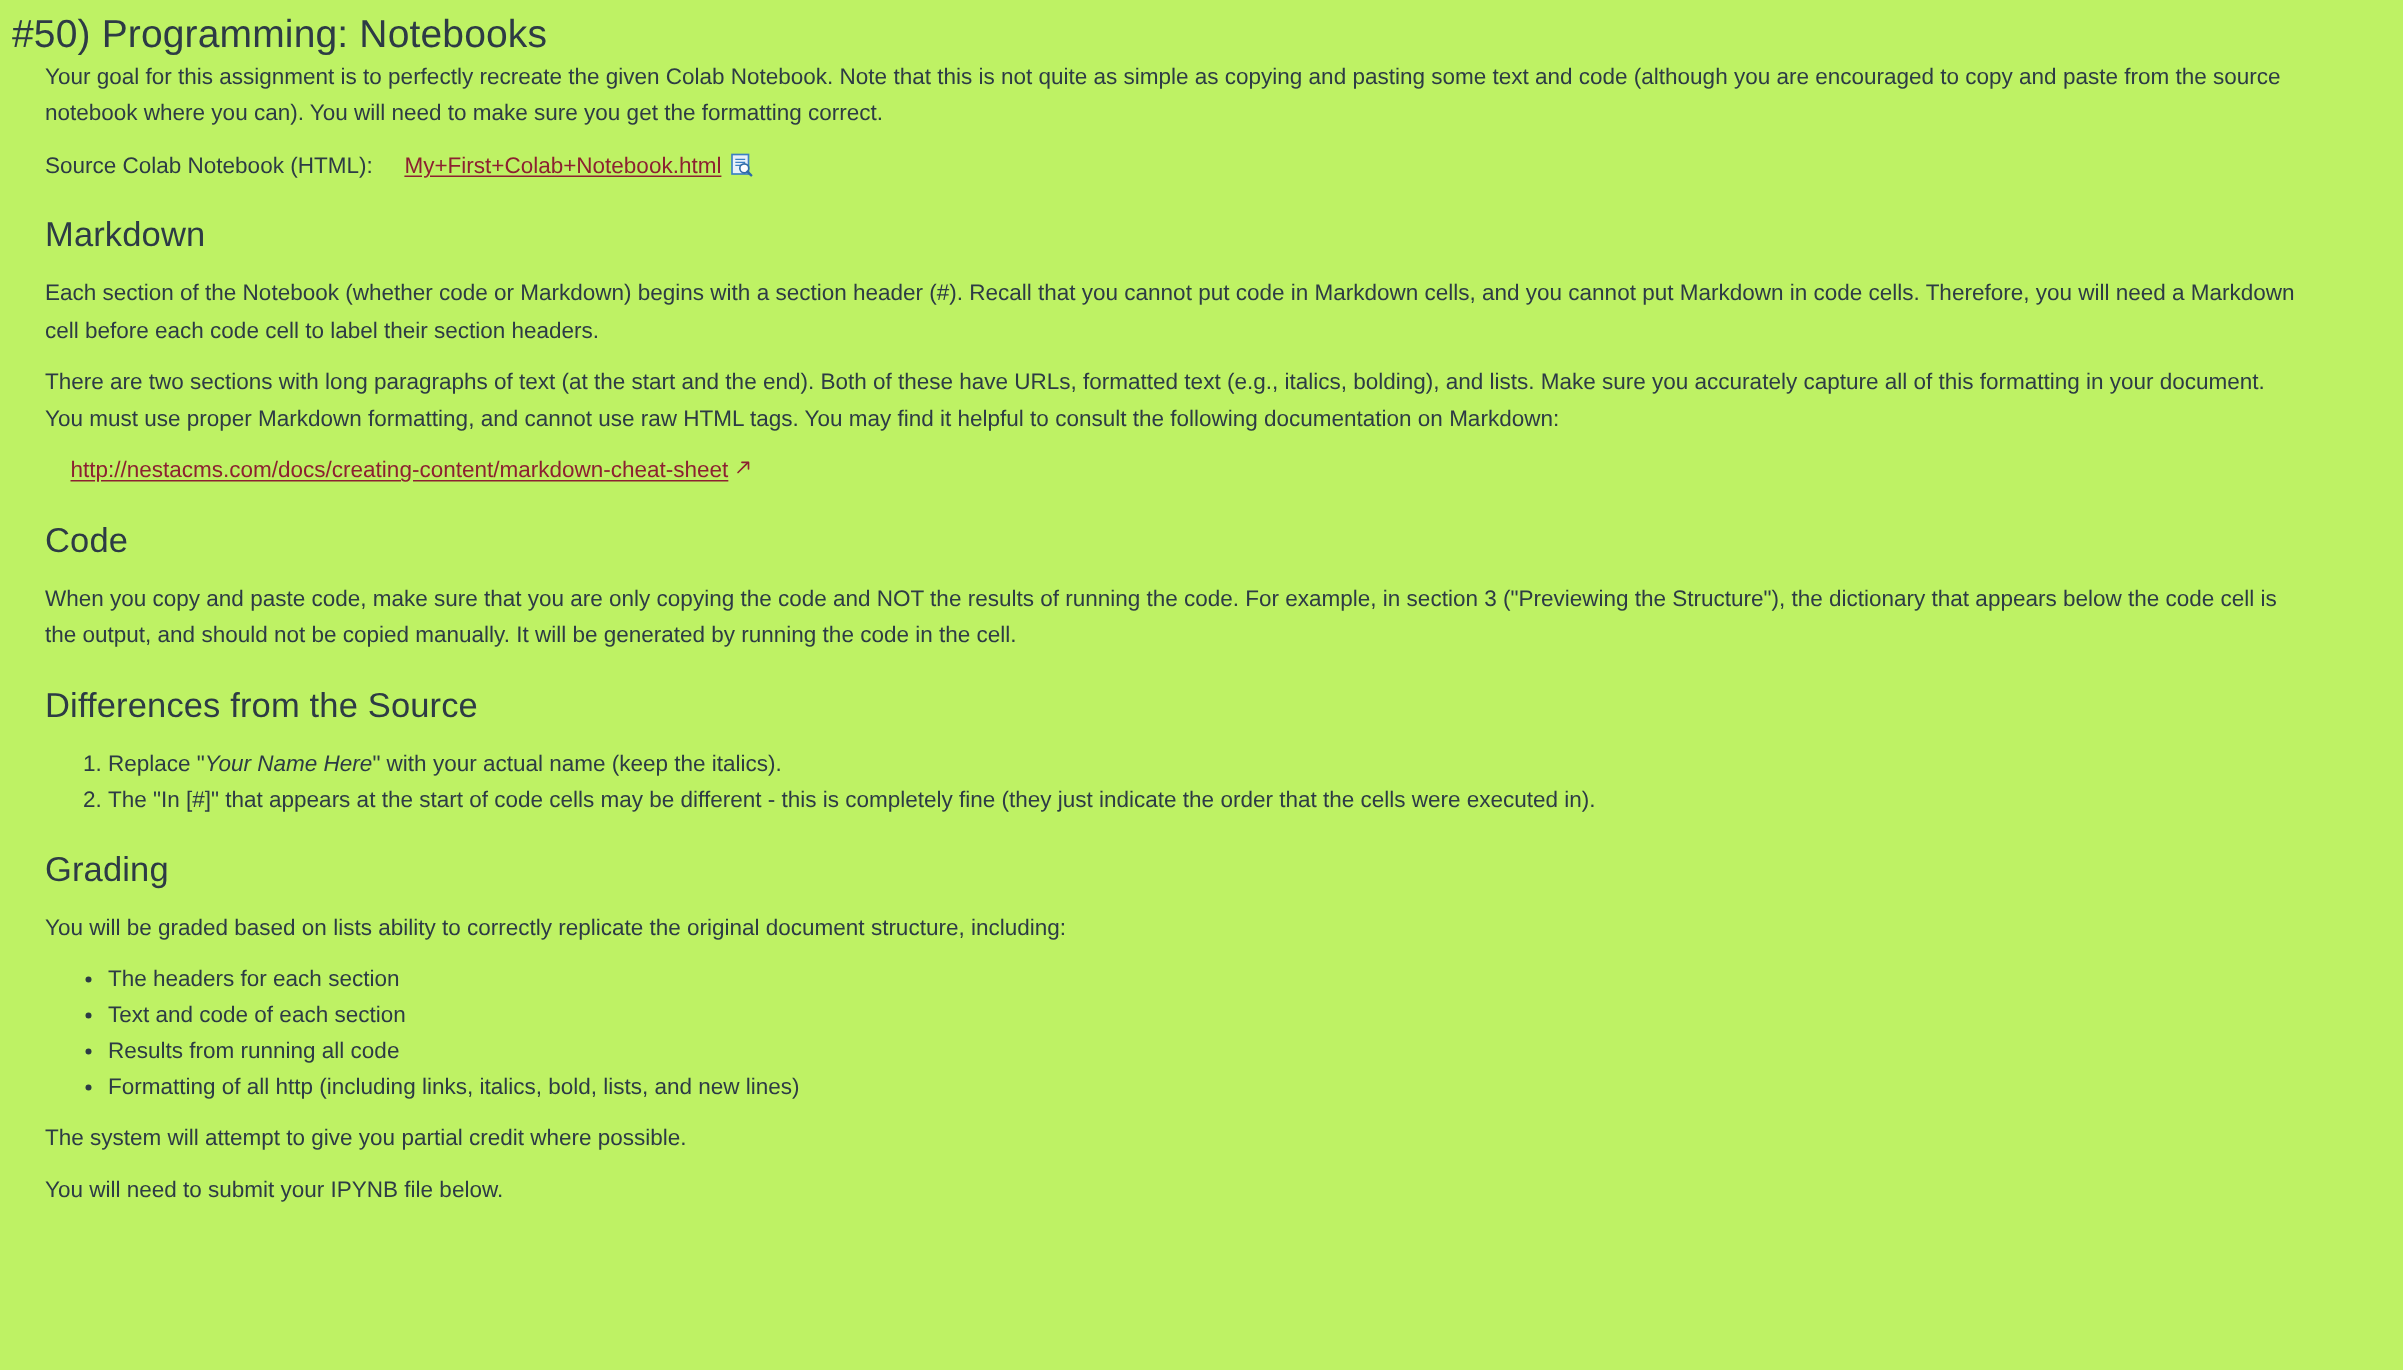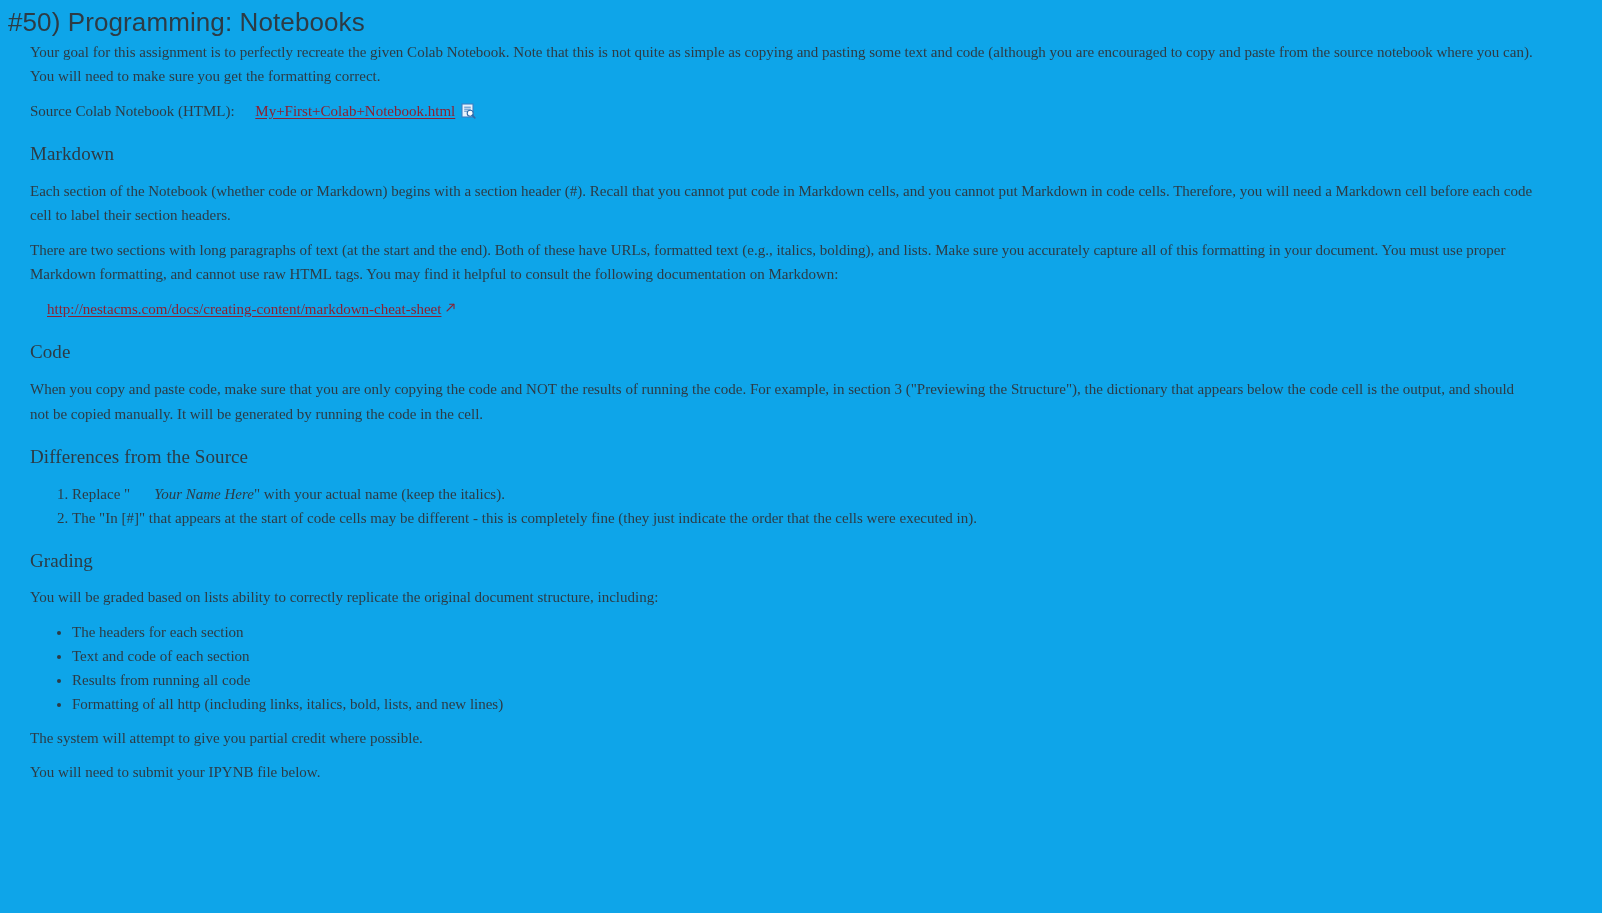--- a/index.html
+++ b/index.html
@@ -13,45 +13,44 @@
     width: 1602px;
     height: 913px;
     font-family: "Liberation Sans", sans-serif;
     color: #2d3b45;
     overflow: hidden;
   }
   .page {
     position: relative;
     width: 1602px;
     height: 913px;
-    background: #0ea5e9;
+    background: #bef264;
     padding: 0;
   }
   .page-title {
     font-size: 26px;
     font-weight: 400;
     color: #2d3b45;
     letter-spacing: 0.1px;
     margin: 0;
     padding: 6px 0 0 8px;
     line-height: 1.3;
   }
   .content {
     padding: 0 28px 0 30px;
-    font-family: Liberation Serif, serif;
   }
   p.body-text {
     font-size: 15px;
     line-height: 24.5px;
     color: #2d3b45;
     margin: 0 0 10px 0;
     max-width: 1505px;
   }
   h2.section-heading {
-    font-size: 19px;
+    font-size: 23px;
     font-weight: 400;
     color: #2d3b45;
     line-height: 1.35;
     margin: 18px 0 12px 0;
     letter-spacing: 0.1px;
   }
   a.doc-link {
     color: #8c2131;
     text-decoration: underline;
     text-underline-offset: 2px;
@@ -76,21 +75,21 @@
   ol.numbered li, ul.bulleted li {
     font-size: 15px;
     line-height: 24px;
     color: #2d3b45;
     margin: 0 0 0 0;
     padding: 0;
   }
   ul.bulleted { list-style-type: disc; }
   ol.numbered { list-style-type: decimal; }
   ul.bulleted li::marker { font-size: 13px; }
-  em.italic-text { font-style: italic; margin-left: 24px; }
+  em.italic-text { font-style: italic; }
 </style>
 </head>
 <body>
 
 <div class="page">
 
   <h1 class="page-title">#50) Programming: Notebooks</h1>
 
   <div class="content">
 

